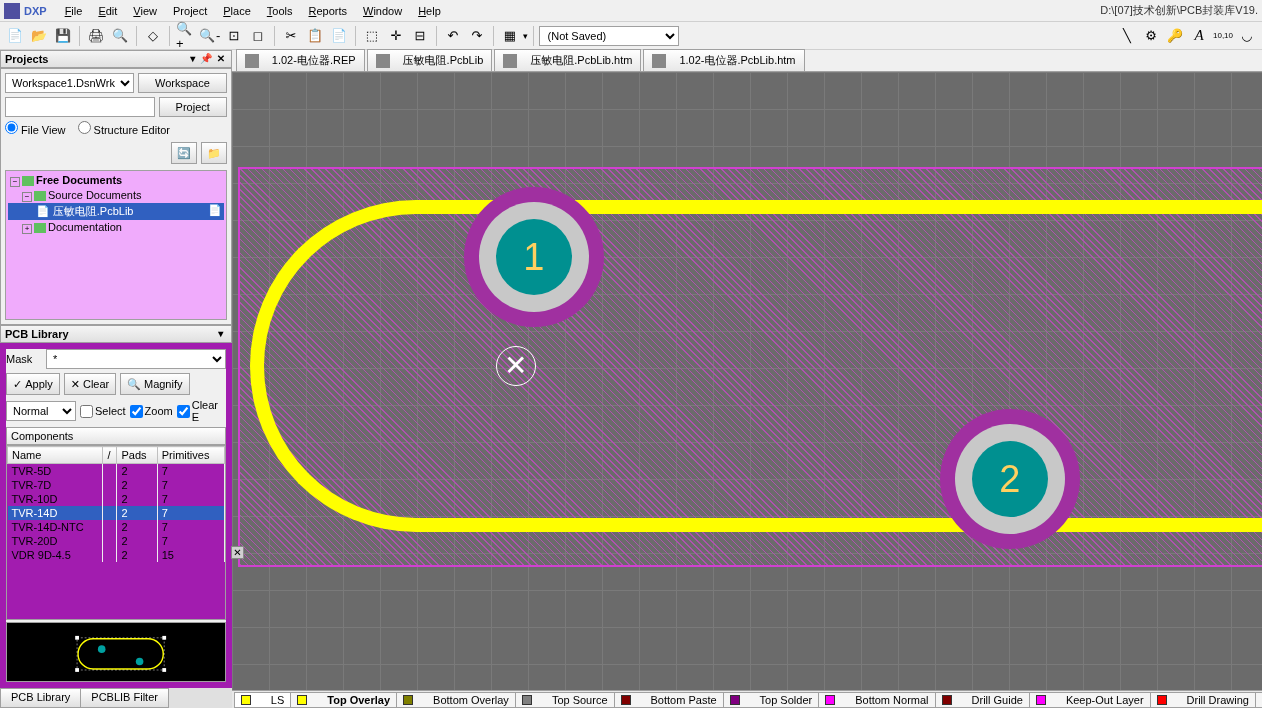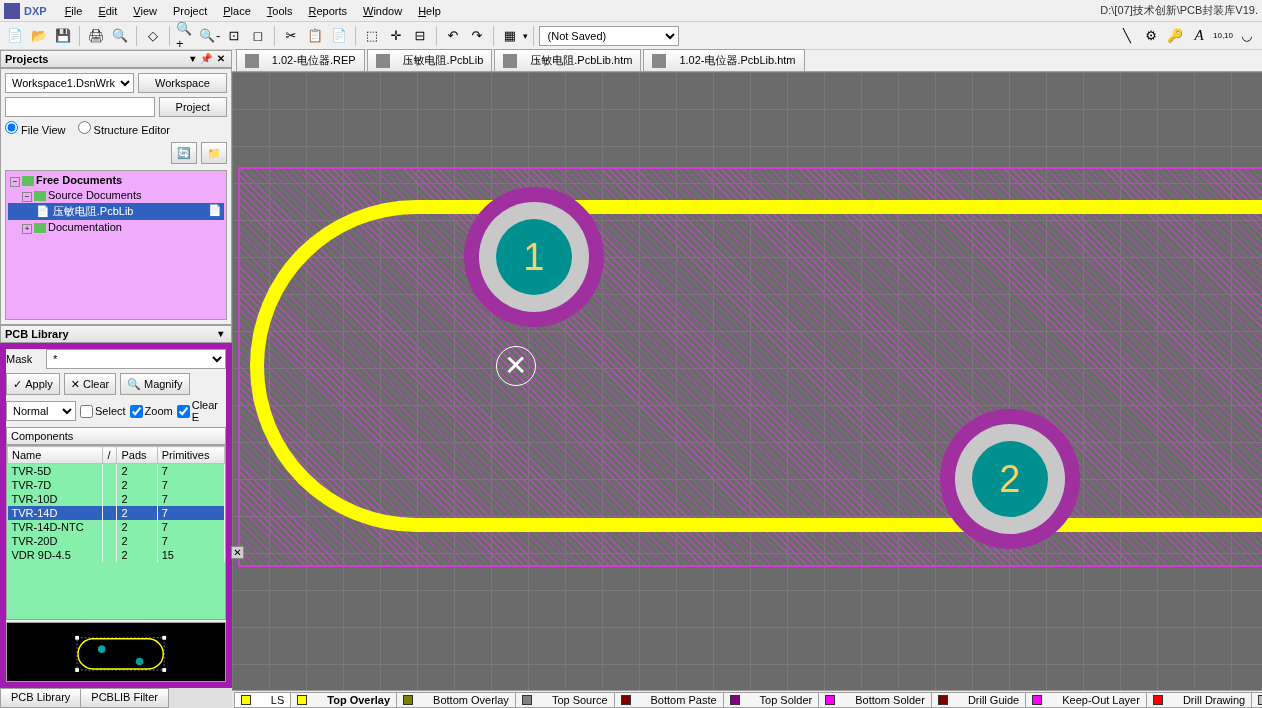--- a/index.html
+++ b/index.html
@@ -44,21 +44,21 @@
 .tree .exp { display:inline-block; width:10px; text-align:center; border:1px solid #888; font-size:8px; line-height:8px; margin-right:2px; cursor:pointer; }
 
 
 .pcblib { background:#f0f0f0; border:6px solid #a21caf; flex:1; display:flex; flex-direction:column; }
 .pcblib .row { display:flex; gap:4px; align-items:center; margin-bottom:4px; }
 .pcblib .lbl { width:36px; }
 .pcblib select, .pcblib input[type=text] { flex:1; height:20px; border:1px solid #a0a0a0; background:#fff; padding:0 2px; }
 .pcblib .btn2 { height:22px; padding:0 6px; border:1px solid #a0a0a0; background:linear-gradient(#fff,#e0e0e0); cursor:pointer; display:flex; align-items:center; gap:3px; }
 .pcblib .chk { display:flex; align-items:center; gap:2px; }
 
-.comptable { border:1px solid #a0a0a0; background:#86efac; flex:1; overflow:auto; }
+.comptable { border:1px solid #a0a0a0; background:#a21caf; flex:1; overflow:auto; }
 .comptable table { width:100%; border-collapse:collapse; }
 .comptable th { background:linear-gradient(#fff,#e5e5e5); border:1px solid #c0c0c0; padding:2px 4px; text-align:left; font-weight:normal; }
 .comptable td { padding:1px 4px; border-right:1px solid #eee; }
 .comptable tr.sel td { background:#3060c0; color:#fff; }
 
 .preview { height:60px; background:#000; border:1px solid #a0a0a0; position:relative; margin-top:2px; }
 
 
 .lefttabs { height:20px; display:flex; background:#e0e0e0; }
 .lefttabs .ltab { padding:2px 10px; border:1px solid #a0a0a0; background:linear-gradient(#fff,#e0e0e0); cursor:pointer; margin-right:-1px; }
@@ -346,21 +346,21 @@
         <div class="lytab">
           <span class="sw" style="background:#800000"></span>
           <span>Bottom Paste</span>
         </div>
         <div class="lytab">
           <span class="sw" style="background:#800080"></span>
           <span>Top Solder</span>
         </div>
         <div class="lytab">
           <span class="sw" style="background:#ff00ff"></span>
-          <span>Bottom Solder</span>
+          <span>Bottom Normal</span>
         </div>
         <div class="lytab">
           <span class="sw" style="background:#800000"></span>
           <span>Drill Guide</span>
         </div>
         <div class="lytab">
           <span class="sw" style="background:#ff00ff"></span>
           <span>Keep-Out Layer</span>
         </div>
         <div class="lytab">

